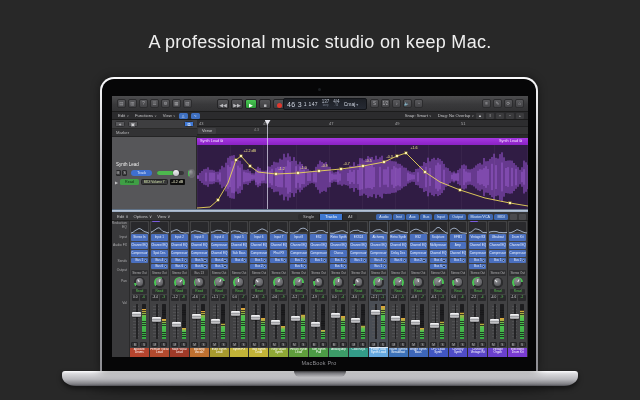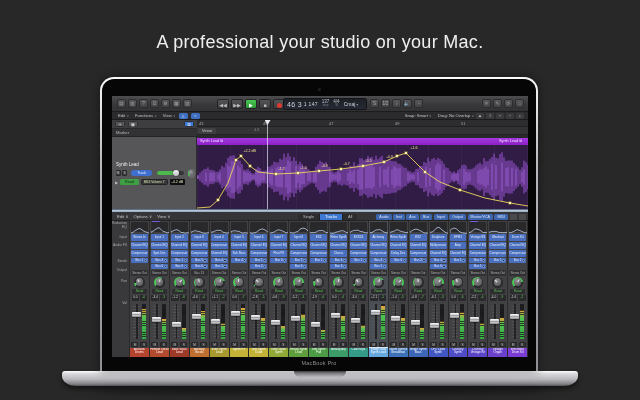--- a/index.html
+++ b/index.html
@@ -130,21 +130,21 @@
   .meter .segs{position:absolute;inset:0;background:repeating-linear-gradient(#0000 0 1.6px,rgba(20,20,22,.75) 1.6px 2.2px);}
   .msrow{position:absolute;left:0;right:0;top:120.5px;height:5px;display:flex;justify-content:center;gap:2px;}
   .msrow .b{width:7px;height:5px;border-radius:1px;background:#353537;border:.5px solid #242426;color:#bdbdbf;font-size:3.2px;line-height:4.5px;text-align:center;}
   .nameplate{position:absolute;left:0;right:0;top:126.5px;bottom:0;color:#fff;font-size:3px;line-height:1.1;text-align:center;padding-top:.5px;overflow:hidden;}
   .nameplate.sel{outline:.5px solid #dfe9f5;}
 </style>
 </head>
 <body>
 
 <div class="stage">
-  <div class="headline">A professional your studio on your Mac.</div>
+  <div class="headline">A professional music studio on keep Mac.</div>
 
   <div class="base">
     <div class="base-notch"></div>
   </div>
   <div class="base-shadow"></div>
 
   <div class="lid">
     <div class="bezel">
       <div class="camera"></div>
       <div class="brandline">MacBook Pro</div>

